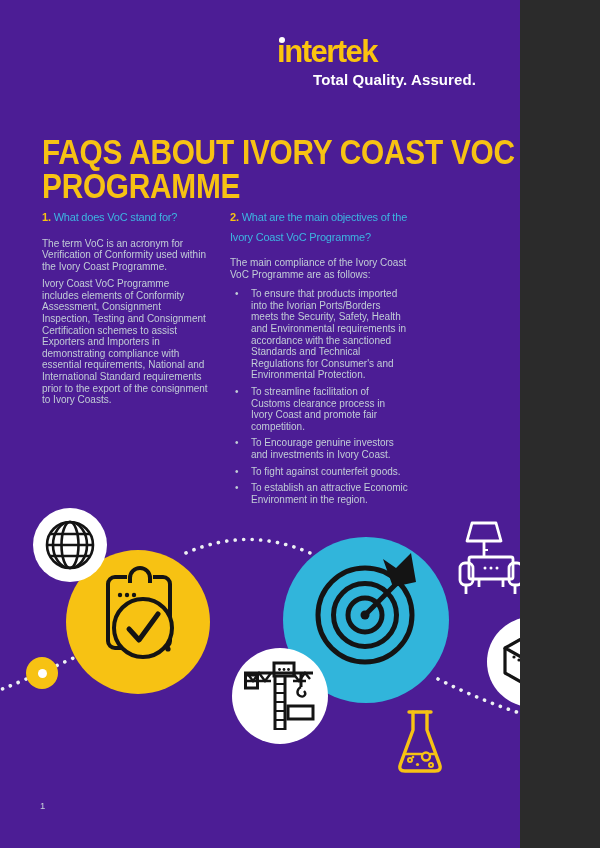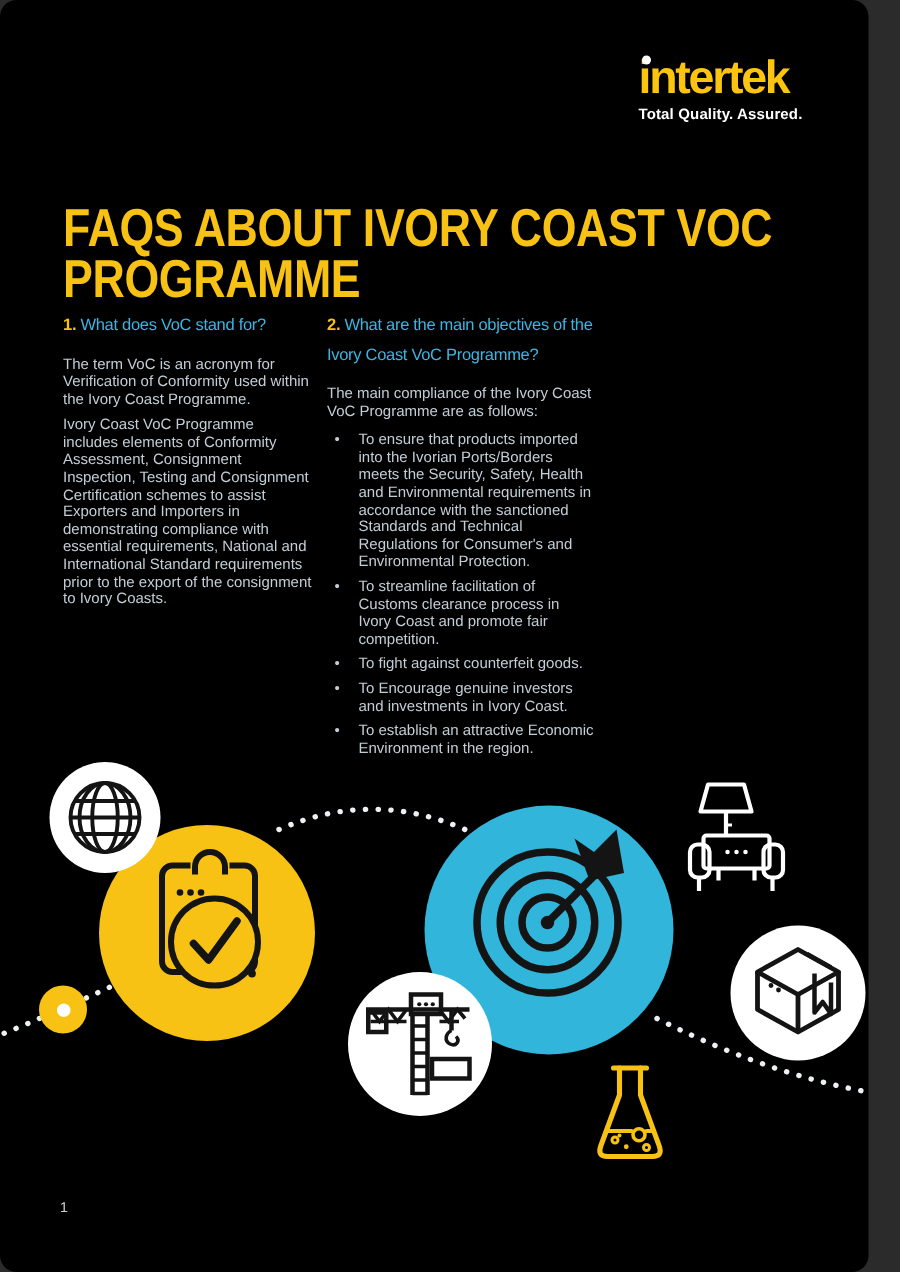--- a/index.html
+++ b/index.html
@@ -1,38 +1,37 @@
 <!DOCTYPE html>
 <html><head>
 <meta charset="utf-8">
 <style>
   html,body { margin:0; padding:0; background:#2b2b2b; }
   .page {
-    position:relative; width:579px; height:848px; overflow:hidden;
-    background:#000000;
+    position:relative; width:520px; height:848px; overflow:hidden;
+    background:#4c1d95;
     font-family:"Liberation Sans", sans-serif;
-    border-radius:11px;
   }
   
   .logo { position:absolute; top:36px; right:44px; text-align:left; z-index:4; }
   .logo-text { position:relative; display:inline-block; font-size:31px; font-weight:bold;
     color:#FBC40F; letter-spacing:-1.5px; line-height:1; }
   .logo-tittle { position:absolute; left:2px; top:1px; width:6px; height:6px;
     background:#ffffff; border-radius:50%; }
-  .logo-tagline { font-size:10px; font-weight:bold; color:#ffffff; margin-top:4px; letter-spacing:0.1px; }
+  .logo-tagline { font-size:15px; font-weight:bold; color:#ffffff; margin-top:4px; letter-spacing:0.1px;margin-left:36px; }
 
   
   .title { position:absolute; left:42px; top:111px; width:640px;
     font-size:35.5px; line-height:34px; font-weight:bold; color:#F7C213;
     letter-spacing:-0.3px; transform:scaleX(0.84); transform-origin:left top; z-index:4; }
 
   
   .col { position:absolute; top:208px; z-index:4; }
   .col1 { left:42px; width:166px; }
-  .col2 { left:218px; width:178px; }
+  .col2 { left:230px; width:178px; }
   .q-head { font-size:11px; line-height:19.5px; color:#3DB5E2; margin:0 0 10px 0; letter-spacing:-0.2px; }
   .col1 .q-head { width:152px; }
   .q-num { color:#F7C213; font-weight:bold; }
   .body-text p { font-size:10px; line-height:11.6px; color:#C2CDD6; margin:0 0 6px 0; }
   ul.bullets { list-style:none; margin:8px 0 0 0; padding:0; }
   .bullets li { position:relative; font-size:10px; line-height:11.6px; color:#C2CDD6;
     padding-left:21px; margin-bottom:5px; }
   .bullets li::before { content:"\2022"; position:absolute; left:5px; top:0; color:#C2CDD6; }
 
   
@@ -79,22 +78,22 @@
   <div class="col col2">
     <div class="q-head">
       <span class="q-num">2.</span>
       <span>What are the main objectives of the Ivory Coast VoC Programme?</span>
     </div>
     <div class="body-text">
       <p>The main compliance of the Ivory Coast VoC Programme are as follows:</p>
       <ul class="bullets">
         <li>To ensure that products imported into the Ivorian Ports/Borders meets the Security, Safety, Health and Environmental requirements in accordance with the sanctioned Standards and Technical Regulations for Consumer's and Environmental Protection.</li>
         <li>To streamline facilitation of Customs clearance process in Ivory Coast and promote fair competition.</li>
+        <li>To Encourage genuine investors and investments in Ivory Coast.</li>
         <li>To fight against counterfeit goods.</li>
-        <li>To Encourage genuine investors and investments in Ivory Coast.</li>
         <li>To establish an attractive Economic Environment in the region.</li>
       </ul>
     </div>
   </div>
 
   <svg class="dots-overlay" width="600" height="848" viewBox="0 0 600 848">
     <g fill="none" stroke="#EDF1F3" stroke-width="3.6" stroke-linecap="round" stroke-dasharray="0.1 8.4">
       <path d="M-5 692 Q35 676 82 654"></path>
       <path d="M186 553 Q248 526 310 553"></path>
       <path d="M438 679 Q525 723 606 732"></path>

